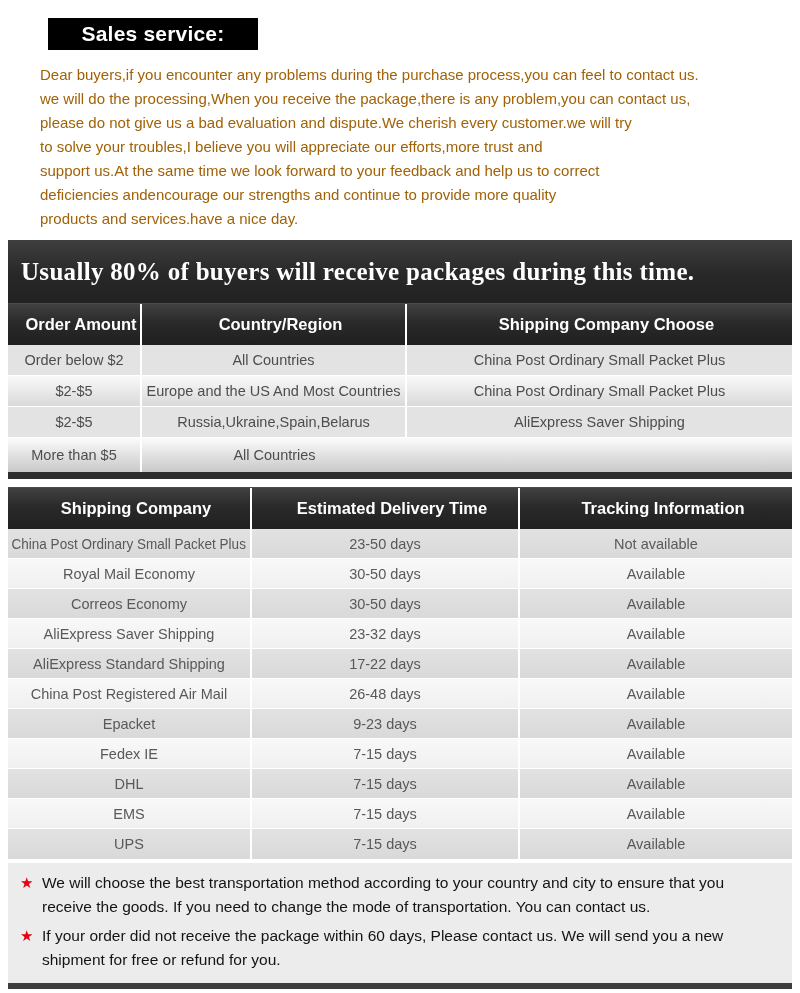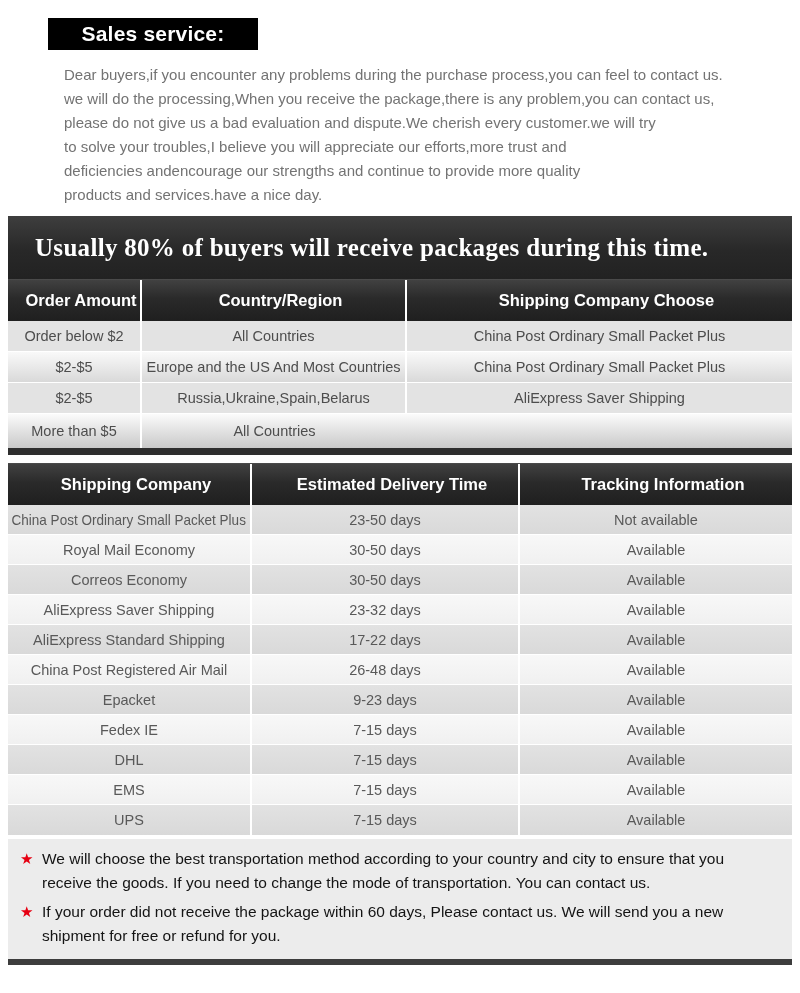--- a/index.html
+++ b/index.html
@@ -17,23 +17,23 @@
     width: 210px; height: 32px;
     background: #000000;
     color: #ffffff;
     font-size: 21px; font-weight: bold;
     display: flex; align-items: center; justify-content: center;
     letter-spacing: 0.2px;
   }
 
   
   .sales-text {
-    margin: 13px 0 0 64px;
+    margin: 13px 0 0 40px;
     width: 720px;
-    color: #737373;
+    color: #a16207;
     font-size: 15px;
     line-height: 24px;
   }
 
   
   .tbl { margin: 0 8px; width: 784px; }
   .tbl-head {
     display: grid;
     background: linear-gradient(180deg, #414141 0%, #2a2a2a 45%, #1f1f1f 100%);
     border-top: 1px solid #4a4a4a;
@@ -62,21 +62,21 @@
 
   
   .promo-table { margin-top: 9px; }
   .promo-title {
     height: 63px;
     background: linear-gradient(180deg, #3e3e3e 0%, #282828 55%, #222222 100%);
     color: #ffffff;
     font-family: "Liberation Serif", "DejaVu Serif", serif;
     font-size: 25px; font-weight: bold;
     display: flex; align-items: center;
-    padding-left: 27px;
+    padding-left: 13px;
     letter-spacing: 0.3px;
   }
   .promo-table .tbl-head, .promo-table .row { grid-template-columns: 134px 265px 1fr; }
   .promo-table .row { height: 31px; }
   .promo-table .row:nth-of-type(odd) { background: #e3e3e3; }
   .promo-table .row:nth-of-type(even) { background: linear-gradient(180deg, #f9f9f9 0%, #d9d9d9 100%); }
   .promo-table .row:last-child { height: 34px; background: linear-gradient(180deg, #fbfbfb 0%, #c9c9c9 100%); }
   .promo-table .td { color: #4d4d4d; }
   .promo-bottom-bar { height: 7px; background: #2e2e2e; }
 
@@ -116,20 +116,21 @@
 </head>
 <body>
 
 <div class="sales-badge">Sales service:</div>
 
 <div class="sales-text">
   <div>Dear buyers,if you encounter any problems during the purchase process,you can feel to contact us.</div>
   <div>we will do the processing,When you receive the package,there is any problem,you can contact us,</div>
   <div>please do not give us a bad evaluation and dispute.We cherish every customer.we will try</div>
   <div>to solve your troubles,I believe you will appreciate our efforts,more trust and</div>
+  <div>support us.At the same time we look forward to your feedback and help us to correct</div>
   <div>deficiencies andencourage our strengths and continue to provide more quality</div>
   <div>products and services.have a nice day.</div>
 </div>
 
 <section class="tbl promo-table">
   <div class="promo-title">Usually 80% of buyers will receive packages during this time.</div>
   <div class="tbl-head">
     <div class="th">Order Amount</div>
     <div class="th">Country/Region</div>
     <div class="th">Shipping Company Choose</div>

